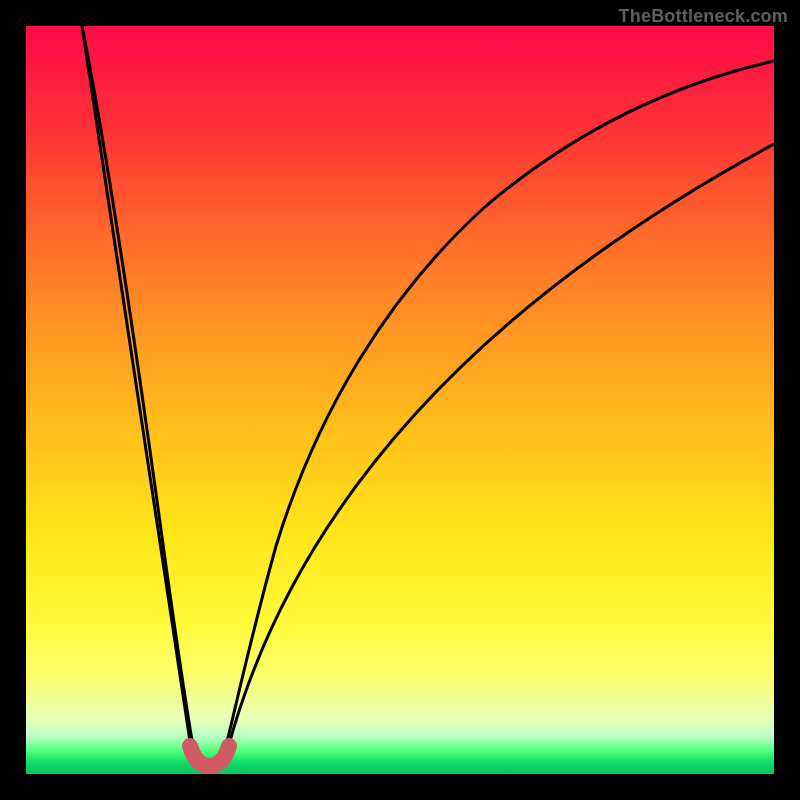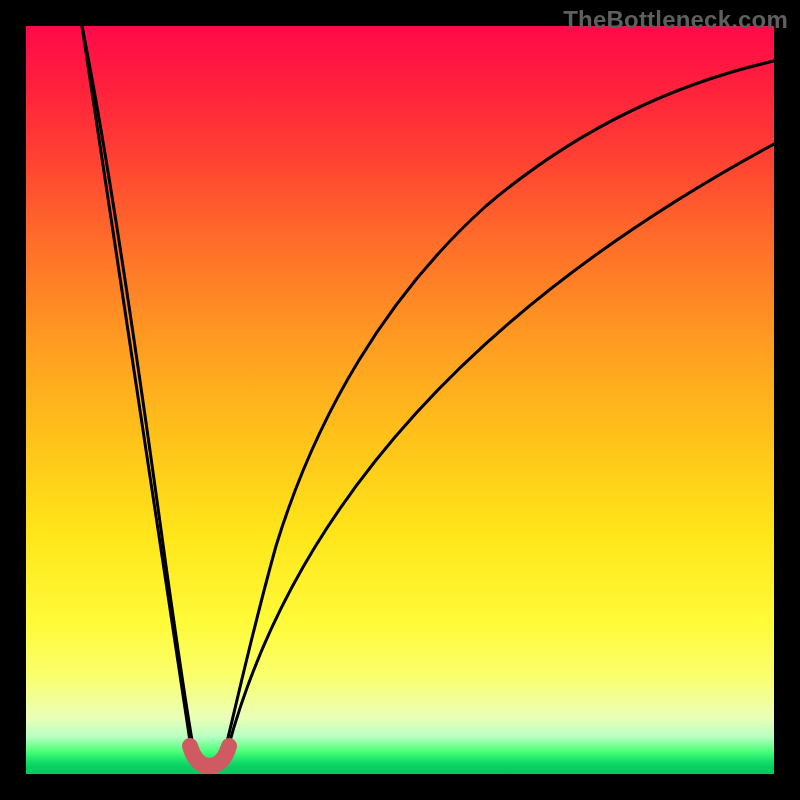--- a/index.html
+++ b/index.html
@@ -59,21 +59,21 @@
   .marker {
     position: absolute;
     left: 0;
     top: 0;
   }
   .watermark {
     position: absolute;
     top: 6px;
     right: 12px;
     font-family: Arial, Helvetica, sans-serif;
-    font-size: 24px;
+    font-size: 18px;
     font-weight: 600;
     color: #5f5f5f;
     letter-spacing: 0.2px;
     user-select: none;
   }
 </style>
 </head>
 <body>
 
 <div class="frame">

